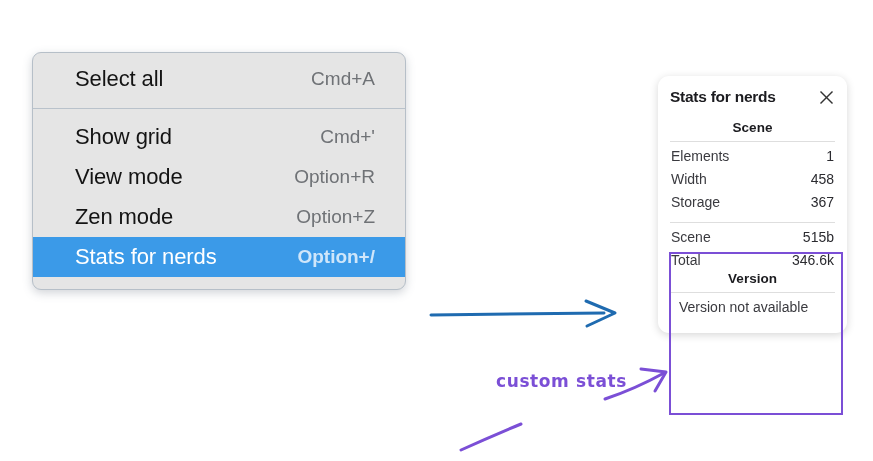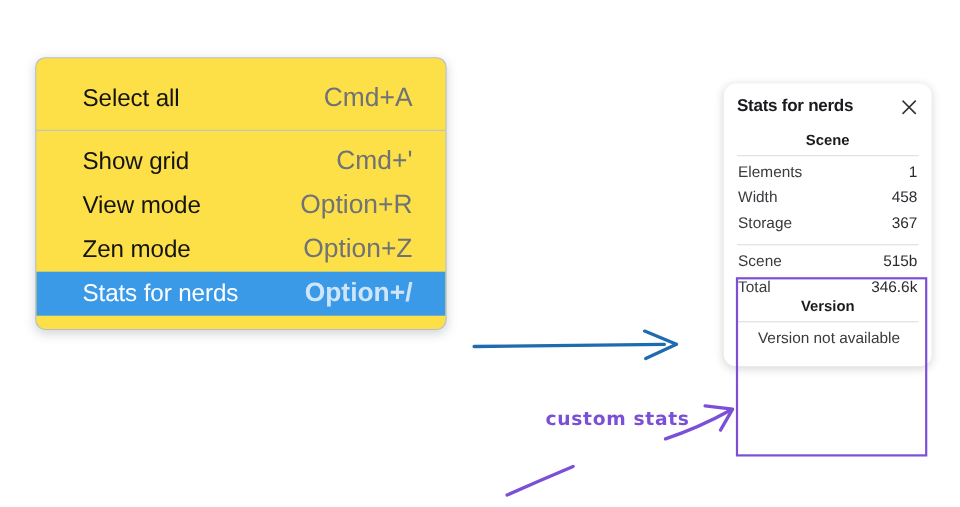--- a/index.html
+++ b/index.html
@@ -15,26 +15,26 @@
     font-family: "Liberation Sans", sans-serif;
     -webkit-font-smoothing: antialiased;
   }
 
   
   #context-menu {
     position: absolute;
     left: 32px;
     top: 52px;
     width: 374px;
-    background: #fde047;
+    background: #e5e5e5;
     border: 1px solid #b6bfc8;
     border-radius: 9px;
     box-shadow: 0 3px 10px rgba(90,100,115,0.28);
     overflow: hidden;
-    padding-top: 16px;
+    padding-top: 6px;
     padding-bottom: 12px;
     box-sizing: border-box;
   }
   .menu-section { display: block; }
   .menu-sep {
     height: 1px;
     background: #b9c2cb;
     margin: 9px 0 8px 0;
   }
   .menu-item {
@@ -46,21 +46,21 @@
     box-sizing: border-box;
     cursor: default;
   }
   .menu-item .mi-label {
     font-size: 22px;
     color: #141414;
     letter-spacing: -0.1px;
     white-space: nowrap;
   }
   .menu-item .mi-shortcut {
-    font-size: 24px;
+    font-size: 19px;
     color: #6f7276;
     white-space: nowrap;
   }
   .menu-item.selected {
     background: #3b9ae8;
   }
   .menu-item.selected .mi-label { color: #ffffff; }
   .menu-item.selected .mi-shortcut { color: #cfe6fa; font-weight: bold; }
 
   
@@ -113,21 +113,21 @@
     justify-content: space-between;
     align-items: baseline;
     font-size: 14px;
     color: #3a3a3f;
     padding: 3.5px 1px;
   }
   .stat-row .sr-value { color: #2b2b30; }
   .version-text {
     font-size: 14px;
     color: #3a3a3f;
-    padding: 4px 19px;
+    padding: 4px 9px;
     white-space: nowrap;
   }
 
   
   #custom-stats-box {
     position: absolute;
     left: 669px;
     top: 252px;
     width: 174px;
     height: 163px;

